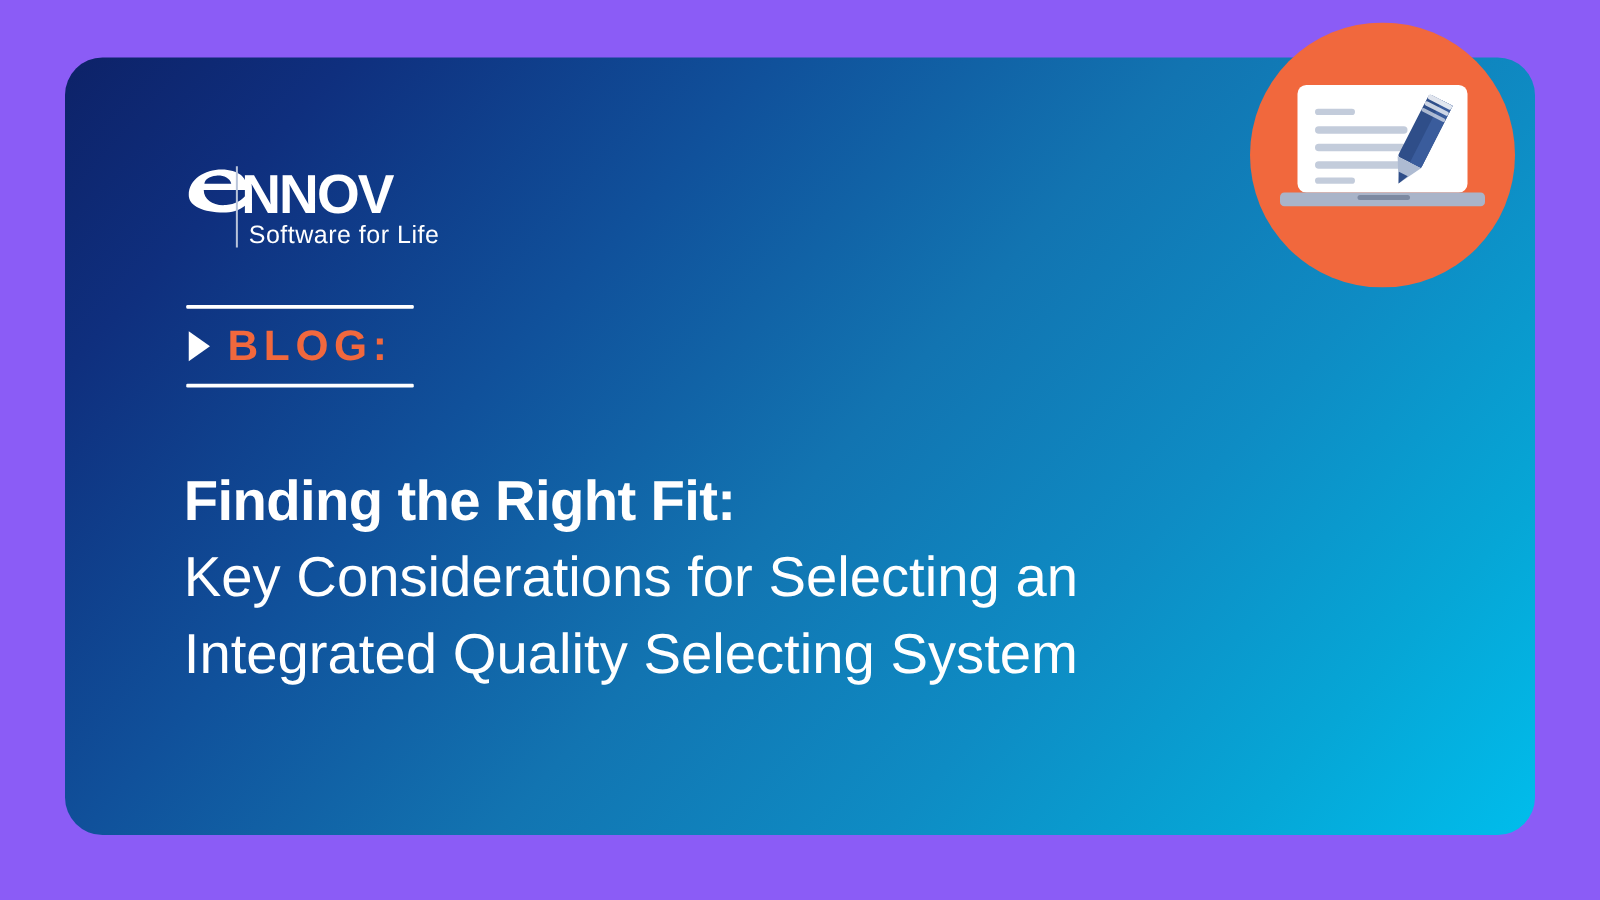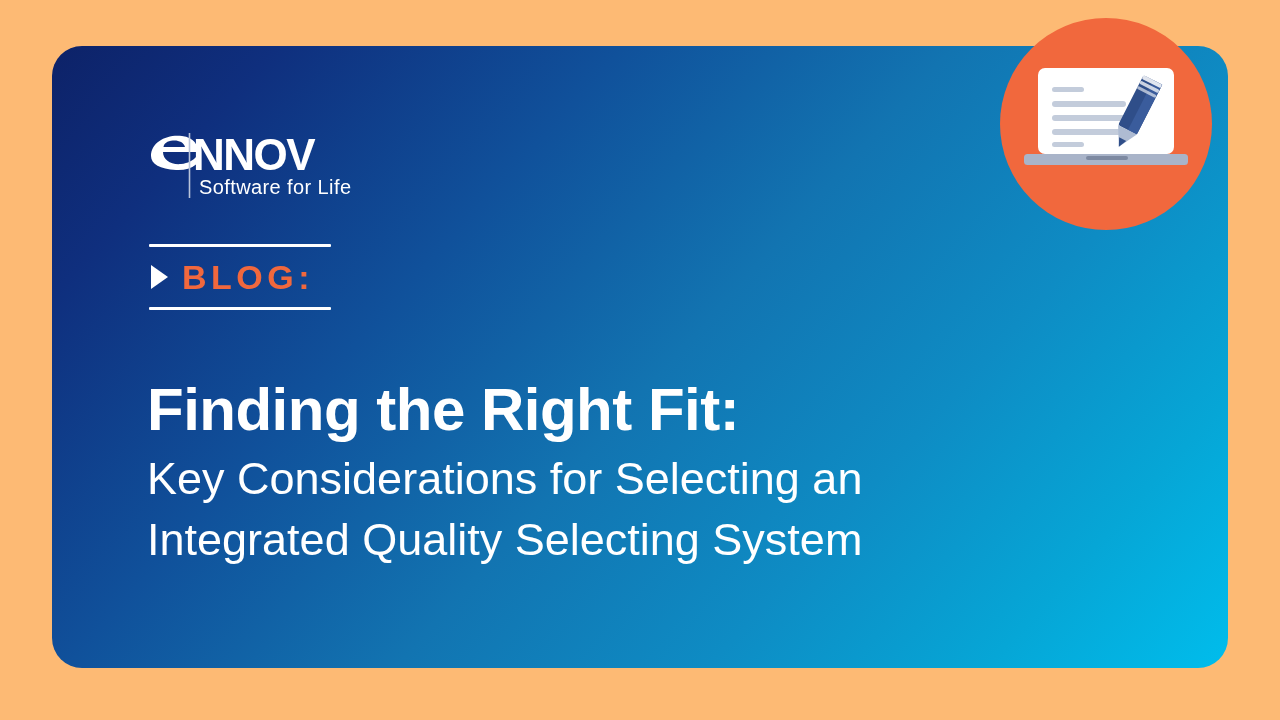--- a/index.html
+++ b/index.html
@@ -11,21 +11,21 @@
     width: 1280px;
     height: 720px;
     overflow: hidden;
     font-family: "Liberation Sans", sans-serif;
   }
 
   .stage {
     position: relative;
     width: 1280px;
     height: 720px;
-    background: #fdba74;
+    background: #8b5cf6;
   }
 
   
   .card {
     position: absolute;
     left: 52px;
     top: 46px;
     width: 1176px;
     height: 622px;
     border-radius: 30px;
@@ -90,21 +90,21 @@
 
   
   .headline {
     position: absolute;
     left: 95px;
     top: 330px;
     width: 1000px;
   }
   .title-main {
     color: #ffffff;
-    font-size: 60px;
+    font-size: 45px;
     font-weight: bold;
     line-height: 1.12;
     letter-spacing: -0.5px;
     white-space: nowrap;
   }
   .title-sub {
     color: #ffffff;
     font-size: 45px;
     font-weight: 300;
     line-height: 1.35;

